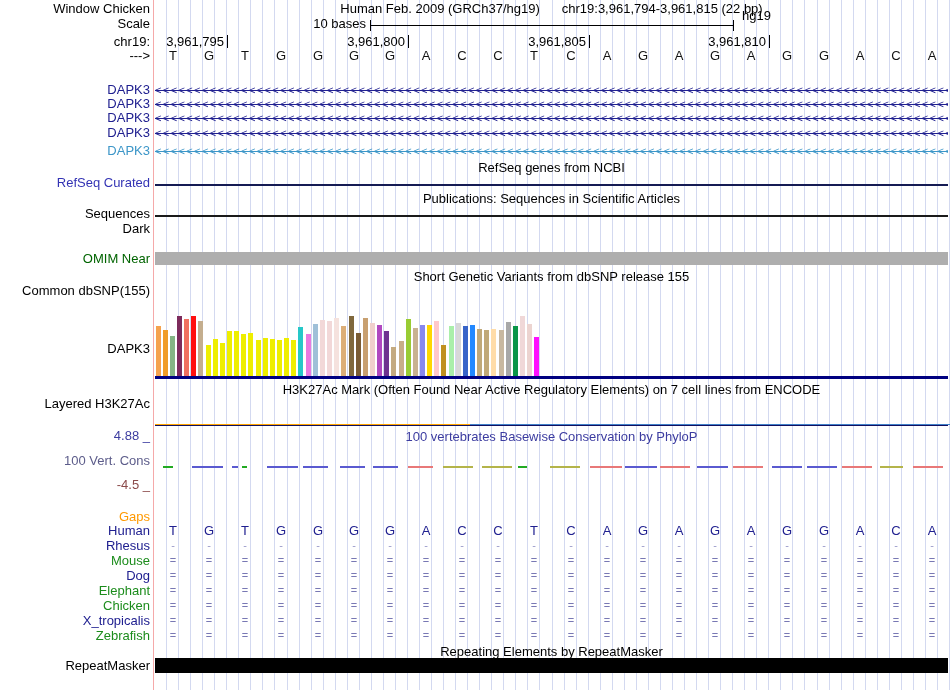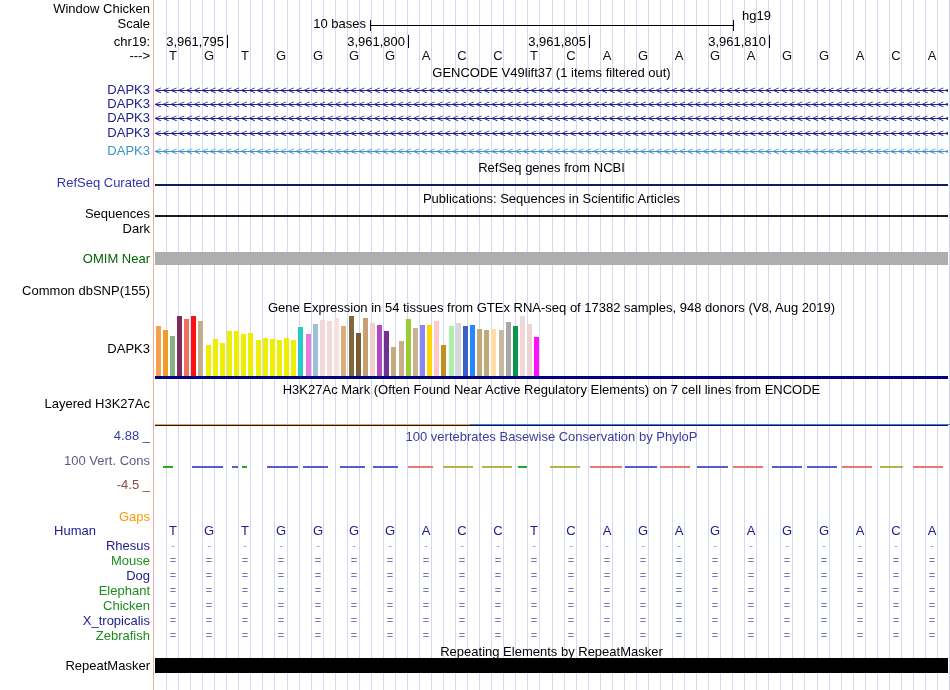--- a/index.html
+++ b/index.html
@@ -95,20 +95,24 @@
       <div class="gridline" style="left: 889px;"></div>
       <div class="gridline" style="left: 901px;"></div>
       <div class="gridline" style="left: 913px;"></div>
       <div class="gridline" style="left: 925px;"></div>
       <div class="gridline" style="left: 937px;"></div>
       <div class="gridline" style="left: 949px;"></div>
     </div>
   <div class="boundary" style="left:153px"></div>
 
   <div class="lbl" style="top:2px">Window Chicken</div>
+  <div class="hdrcenter">
+    <span>Human Feb. 2009 (GRCh37/hg19)</span>
+    <span>chr19:3,961,794-3,961,815 (22 bp)</span>
+  </div>
 
   <div class="lbl" style="top:17px">Scale</div>
   <div class="abs ticklabel" style="left:266px;top:17px">10 bases</div>
   <div class="abs" style="left:370px;top:25px;width:363px;height:1px;background:#000"></div>
   <div class="abs" style="left:370px;top:20px;width:1px;height:11px;background:#000"></div>
   <div class="abs" style="left:733px;top:20px;width:1px;height:11px;background:#000"></div>
   <div class="abs" style="left:742px;top:8px;white-space:nowrap">hg19</div>
 
   <div class="lbl" style="top:35px">chr19:</div>
   <div id="ruler">
@@ -141,21 +145,20 @@
       <div class="baseletter" style="left: 661px; top: 49px; color: rgb(17, 17, 17);">A</div>
       <div class="baseletter" style="left: 697px; top: 49px; color: rgb(17, 17, 17);">G</div>
       <div class="baseletter" style="left: 733px; top: 49px; color: rgb(17, 17, 17);">A</div>
       <div class="baseletter" style="left: 769px; top: 49px; color: rgb(17, 17, 17);">G</div>
       <div class="baseletter" style="left: 806px; top: 49px; color: rgb(17, 17, 17);">G</div>
       <div class="baseletter" style="left: 842px; top: 49px; color: rgb(17, 17, 17);">A</div>
       <div class="baseletter" style="left: 878px; top: 49px; color: rgb(17, 17, 17);">C</div>
       <div class="baseletter" style="left: 914px; top: 49px; color: rgb(17, 17, 17);">A</div>
     </div>
 
-  <div class="title" style="top:66px">GENCODE V49lift37 (1 items filtered out)</div>
   <div id="gencode-rows">
       <div class="lbl" style="top: 83px; color: rgb(32, 32, 144);">DAPK3</div>
       <div class="chevline" style="top: 90px; background: rgb(32, 32, 144);"></div>
       <div class="chevrons" style="top: 83px; color: rgb(32, 32, 144);">&lt;&lt;&lt;&lt;&lt;&lt;&lt;&lt;&lt;&lt;&lt;&lt;&lt;&lt;&lt;&lt;&lt;&lt;&lt;&lt;&lt;&lt;&lt;&lt;&lt;&lt;&lt;&lt;&lt;&lt;&lt;&lt;&lt;&lt;&lt;&lt;&lt;&lt;&lt;&lt;&lt;&lt;&lt;&lt;&lt;&lt;&lt;&lt;&lt;&lt;&lt;&lt;&lt;&lt;&lt;&lt;&lt;&lt;&lt;&lt;&lt;&lt;&lt;&lt;&lt;&lt;&lt;&lt;&lt;&lt;&lt;&lt;&lt;&lt;&lt;&lt;&lt;&lt;&lt;&lt;&lt;&lt;&lt;&lt;&lt;&lt;&lt;&lt;&lt;&lt;&lt;&lt;&lt;&lt;&lt;&lt;&lt;&lt;&lt;&lt;&lt;&lt;&lt;&lt;&lt;&lt;&lt;&lt;&lt;&lt;&lt;&lt;&lt;&lt;&lt;</div>
       <div class="lbl" style="top: 97px; color: rgb(32, 32, 144);">DAPK3</div>
       <div class="chevline" style="top: 104px; background: rgb(32, 32, 144);"></div>
       <div class="chevrons" style="top: 97px; color: rgb(32, 32, 144);">&lt;&lt;&lt;&lt;&lt;&lt;&lt;&lt;&lt;&lt;&lt;&lt;&lt;&lt;&lt;&lt;&lt;&lt;&lt;&lt;&lt;&lt;&lt;&lt;&lt;&lt;&lt;&lt;&lt;&lt;&lt;&lt;&lt;&lt;&lt;&lt;&lt;&lt;&lt;&lt;&lt;&lt;&lt;&lt;&lt;&lt;&lt;&lt;&lt;&lt;&lt;&lt;&lt;&lt;&lt;&lt;&lt;&lt;&lt;&lt;&lt;&lt;&lt;&lt;&lt;&lt;&lt;&lt;&lt;&lt;&lt;&lt;&lt;&lt;&lt;&lt;&lt;&lt;&lt;&lt;&lt;&lt;&lt;&lt;&lt;&lt;&lt;&lt;&lt;&lt;&lt;&lt;&lt;&lt;&lt;&lt;&lt;&lt;&lt;&lt;&lt;&lt;&lt;&lt;&lt;&lt;&lt;&lt;&lt;&lt;&lt;&lt;&lt;&lt;&lt;</div>
       <div class="lbl" style="top: 111px; color: rgb(32, 32, 144);">DAPK3</div>
       <div class="chevline" style="top: 118px; background: rgb(32, 32, 144);"></div>
       <div class="chevrons" style="top: 111px; color: rgb(32, 32, 144);">&lt;&lt;&lt;&lt;&lt;&lt;&lt;&lt;&lt;&lt;&lt;&lt;&lt;&lt;&lt;&lt;&lt;&lt;&lt;&lt;&lt;&lt;&lt;&lt;&lt;&lt;&lt;&lt;&lt;&lt;&lt;&lt;&lt;&lt;&lt;&lt;&lt;&lt;&lt;&lt;&lt;&lt;&lt;&lt;&lt;&lt;&lt;&lt;&lt;&lt;&lt;&lt;&lt;&lt;&lt;&lt;&lt;&lt;&lt;&lt;&lt;&lt;&lt;&lt;&lt;&lt;&lt;&lt;&lt;&lt;&lt;&lt;&lt;&lt;&lt;&lt;&lt;&lt;&lt;&lt;&lt;&lt;&lt;&lt;&lt;&lt;&lt;&lt;&lt;&lt;&lt;&lt;&lt;&lt;&lt;&lt;&lt;&lt;&lt;&lt;&lt;&lt;&lt;&lt;&lt;&lt;&lt;&lt;&lt;&lt;&lt;&lt;&lt;&lt;&lt;</div>
@@ -173,23 +176,23 @@
 
   <div class="title" style="top:192px">Publications: Sequences in Scientific Articles</div>
   <div class="lbl" style="top:207px">Sequences</div>
   <div class="hline" style="top: 215px; height: 2px; background: rgb(26, 26, 26);" id="pubs-line"></div>
 
   <div class="lbl" style="top:222px">Dark</div>
 
   <div class="lbl" style="top: 252px; color: rgb(0, 100, 0);" id="omim-label">OMIM Near</div>
   <div class="hline" style="top: 252px; height: 13px; background: rgb(174, 174, 174);" id="omim-bar"></div>
 
+  <div class="title" style="top:270px">Short Genetic Variants from dbSNP release 155</div>
   <div class="lbl" style="top:284px">Common dbSNP(155)</div>
 
-  <div class="title" style="top:301px">Gene Expression in 54 tissues from GTEx RNA-seq of 17382 samples, 948 donors (V8, Aug 2019)</div>
   <div class="lbl" style="top:342px">DAPK3</div>
   <div id="gtex-bars">
       <div class="bar" style="left: 155.5px; top: 326px; height: 50px; background: rgb(245, 162, 78);"></div>
       <div class="bar" style="left: 162.648px; top: 330px; height: 46px; background: rgb(240, 156, 40);"></div>
       <div class="bar" style="left: 169.796px; top: 336px; height: 40px; background: rgb(133, 181, 133);"></div>
       <div class="bar" style="left: 176.944px; top: 316px; height: 60px; background: rgb(125, 43, 92);"></div>
       <div class="bar" style="left: 184.093px; top: 319px; height: 57px; background: rgb(240, 112, 96);"></div>
       <div class="bar" style="left: 191.241px; top: 316px; height: 60px; background: rgb(255, 16, 16);"></div>
       <div class="bar" style="left: 198.389px; top: 321px; height: 55px; background: rgb(196, 174, 142);"></div>
       <div class="bar" style="left: 205.537px; top: 345px; height: 31px; background: rgb(238, 238, 0);"></div>
@@ -273,21 +276,21 @@
       <div class="dash" style="left: 733px; width: 30px; top: 466px; background: rgb(232, 120, 120);"></div>
       <div class="dash" style="left: 772px; width: 30px; top: 466px; background: rgb(90, 90, 208);"></div>
       <div class="dash" style="left: 807px; width: 30px; top: 466px; background: rgb(90, 90, 208);"></div>
       <div class="dash" style="left: 842px; width: 30px; top: 466px; background: rgb(232, 120, 120);"></div>
       <div class="dash" style="left: 880px; width: 23px; top: 466px; background: rgb(180, 180, 74);"></div>
       <div class="dash" style="left: 913px; width: 30px; top: 466px; background: rgb(232, 120, 120);"></div>
     </div>
 
   <div id="multiz-rows">
       <div class="lbl" style="top: 510px; color: rgb(255, 153, 0);">Gaps</div>
-      <div class="lbl" style="top: 524px; color: rgb(32, 32, 144); text-align: center;">Human</div>
+      <div class="lbl" style="top: 524px; color: rgb(32, 32, 144);">Human</div>
       <div class="baseletter" style="left: 155px; top: 524px; color: rgb(32, 32, 144);">T</div>
       <div class="baseletter" style="left: 191px; top: 524px; color: rgb(32, 32, 144);">G</div>
       <div class="baseletter" style="left: 227px; top: 524px; color: rgb(32, 32, 144);">T</div>
       <div class="baseletter" style="left: 263px; top: 524px; color: rgb(32, 32, 144);">G</div>
       <div class="baseletter" style="left: 300px; top: 524px; color: rgb(32, 32, 144);">G</div>
       <div class="baseletter" style="left: 336px; top: 524px; color: rgb(32, 32, 144);">G</div>
       <div class="baseletter" style="left: 372px; top: 524px; color: rgb(32, 32, 144);">G</div>
       <div class="baseletter" style="left: 408px; top: 524px; color: rgb(32, 32, 144);">A</div>
       <div class="baseletter" style="left: 444px; top: 524px; color: rgb(32, 32, 144);">C</div>
       <div class="baseletter" style="left: 480px; top: 524px; color: rgb(32, 32, 144);">C</div>

